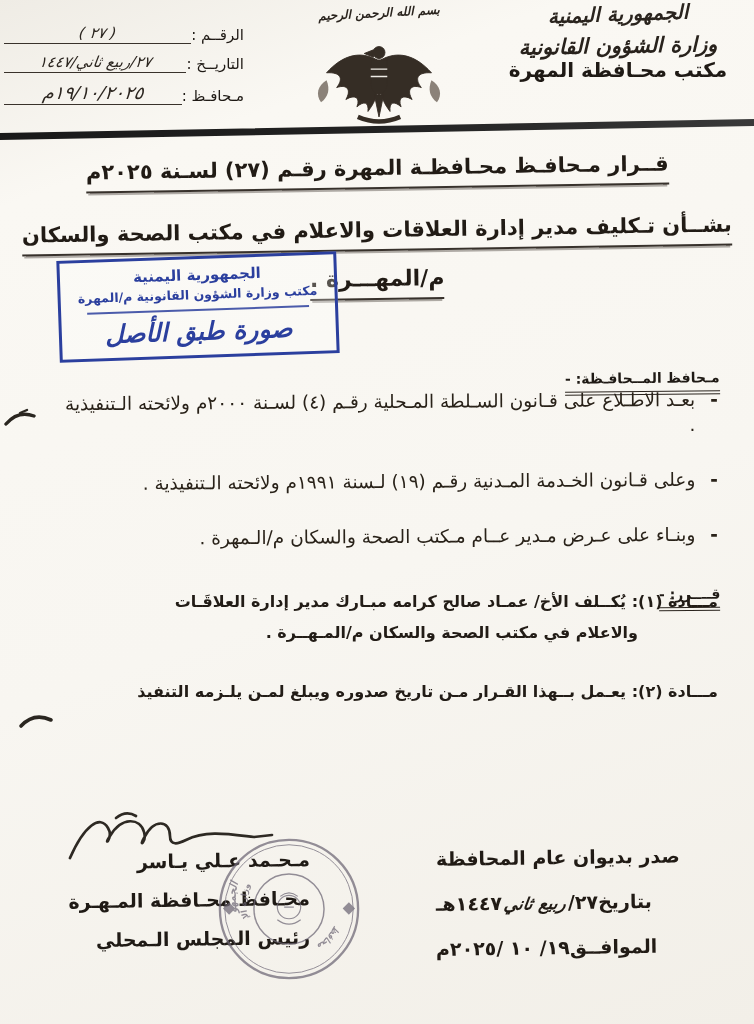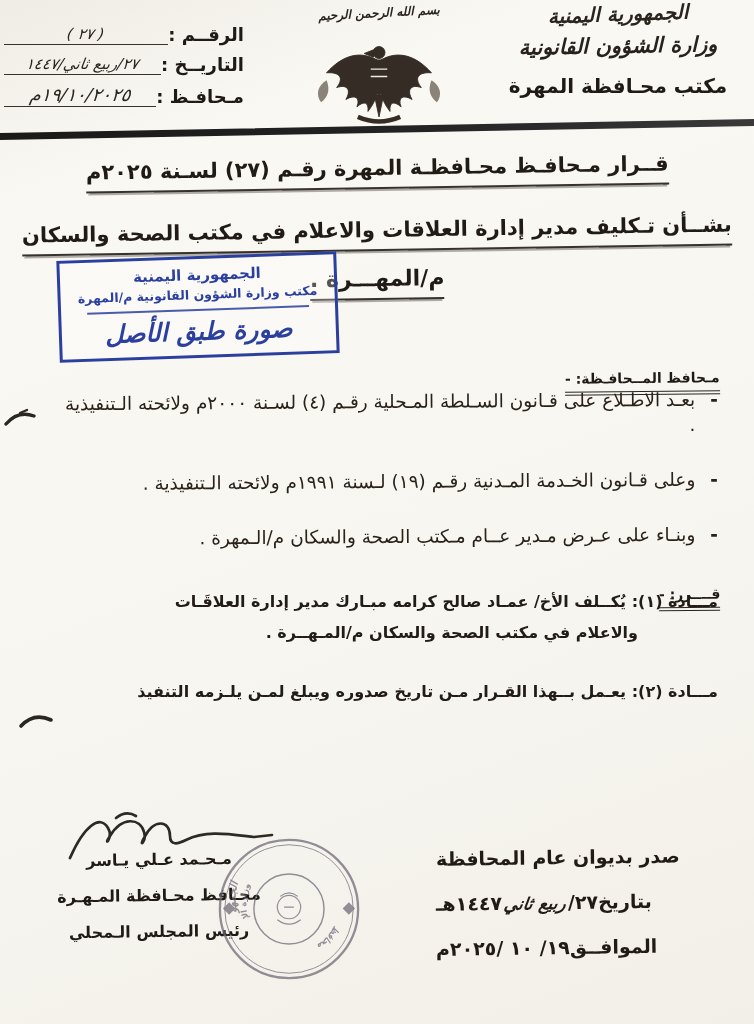--- a/index.html
+++ b/index.html
@@ -5,27 +5,27 @@
   html,body{margin:0;padding:0;background:#d8d5cf;}
   .page{
     position:relative;width:754px;height:1024px;overflow:hidden;
     background:linear-gradient(160deg,#efece5 0%,#faf8f3 16%,#f8f6f1 55%,#f2efe8 100%);
     font-family:"DejaVu Sans",sans-serif;color:#241f1a;direction:rtl;
   }
   
   .agency{position:absolute;top:2px;right:8px;width:256px;text-align:center;}
   .agency-line1{font-size:20px;font-weight:800;font-style:italic;transform:rotate(-2deg);letter-spacing:1px;color:#2a241e;}
   .agency-line2{font-size:21px;font-weight:800;font-style:italic;margin-top:8px;transform:rotate(-1deg);color:#28221c;}
-  .agency-line3{font-size:20px;font-weight:800;margin-top:16px;color:#1f1a15;}
+  .agency-line3{font-size:20px;font-weight:800;margin-top:0;color:#1f1a15;}
   .bismillah{position:absolute;top:6px;right:300px;width:150px;text-align:center;
     font-size:12px;font-weight:800;font-style:italic;transform:rotate(-3deg);color:#2a241e;line-height:1.25;}
   .emblem{position:absolute;top:36px;right:302px;width:146px;height:92px;}
   .fields{position:absolute;top:24px;left:4px;width:240px;}
   .field{display:flex;align-items:flex-end;margin-bottom:9px;}
-  .field-label{font-weight:700;font-size:18px;white-space:nowrap;color:#1f1a15;}
+  .field-label{font-weight:400;font-size:15px;white-space:nowrap;color:#1f1a15;}
   .field-value{flex:1;border-bottom:1.6px solid #39322b;text-align:center;font-size:15px;
     font-style:italic;padding-bottom:1px;color:#2c2620;}
   .field-value.big{font-size:18px;letter-spacing:2px;}
   .hand{display:inline-block;transform:skewX(-8deg);}
   .divider{position:absolute;top:126px;left:-8px;width:772px;height:7px;border-radius:4px;
     background:linear-gradient(90deg,#191919 0%,#232323 55%,#3a3a3a 100%);transform:rotate(-1.05deg);}
   
   .title-line{position:absolute;width:100%;text-align:center;}
   .title-line span{display:inline-block;font-weight:800;font-size:21px;color:#211b15;
     border-bottom:2px solid rgba(33,27,21,.9);box-shadow:0 4px 0 -2px rgba(33,27,21,.35);
@@ -55,22 +55,22 @@
     line-height:1.95;text-align:right;color:#221c16;}
   .a1{top:586px;}
   .a2{top:676px;}
   .article .lbl{font-weight:800;}
   .article .line2{padding-right:80px;}
   
   .issued{position:absolute;top:846px;right:50px;width:268px;text-align:left;
     font-size:19px;font-weight:800;color:#211b15;}
   .issued > div{margin-bottom:23px;transform:rotate(-0.8deg);}
   .issued .hand{font-size:17px;font-style:italic;padding:0 2px;}
-  .signer{position:absolute;top:850px;left:16px;width:286px;text-align:center;
-    font-size:16px;font-weight:800;color:#1f1a15;}
+  .signer{position:absolute;top:850px;left:24px;width:286px;
+    font-size:19px;font-weight:800;color:#1f1a15;}
   .signer > div{margin-bottom:17px;transform:rotate(-0.8deg);}
   .scribble{position:absolute;top:806px;left:56px;width:232px;height:72px;}
   .seal{position:absolute;top:836px;left:216px;width:146px;height:146px;opacity:.82;filter:blur(.4px);}
   
   .artifact{position:absolute;}
 </style>
 </head>
 <body>
 
 <div class="page">

